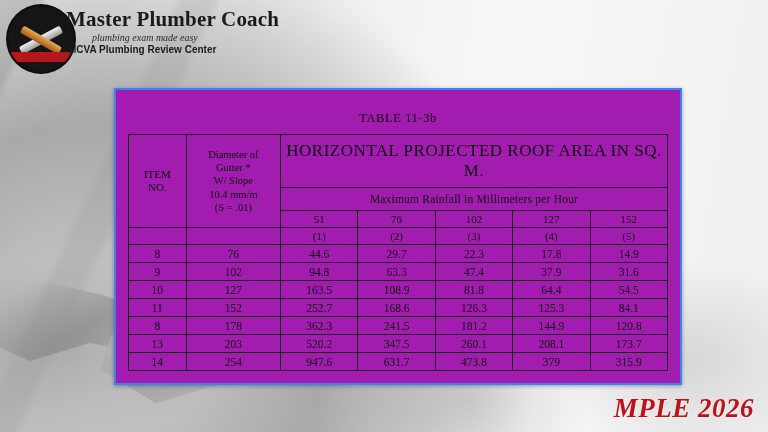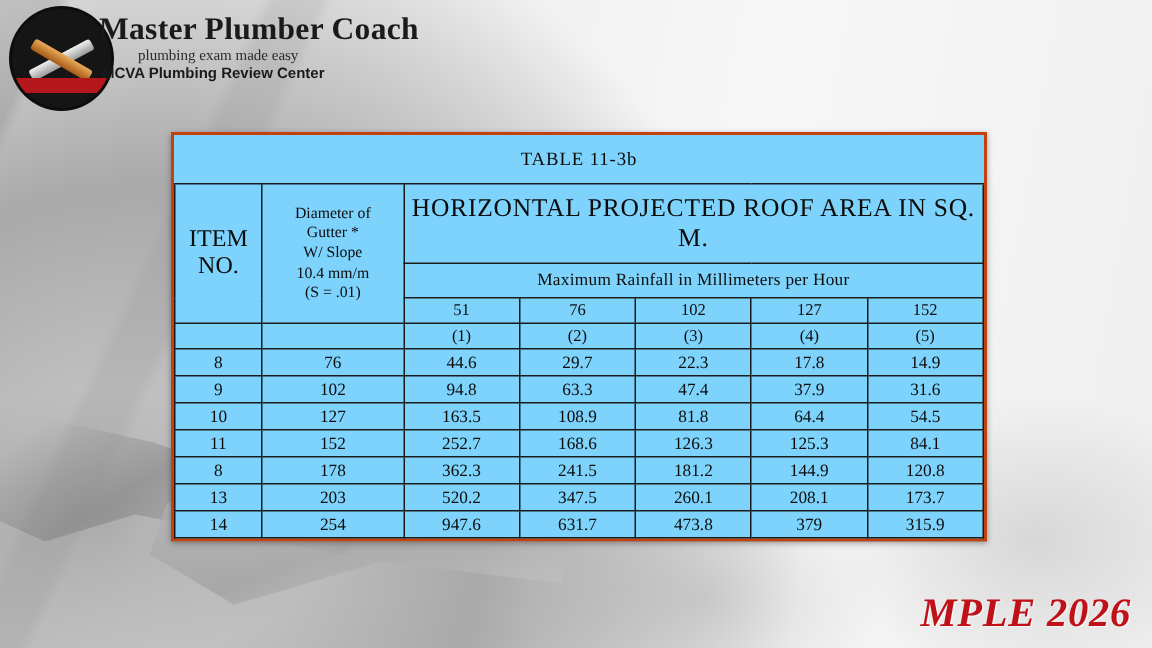--- a/index.html
+++ b/index.html
@@ -97,20 +97,21 @@
     font-weight: bold;
     font-size: 21px;
     color: #1a1a1a;
     letter-spacing: .2px;
     white-space: nowrap;
   }
   .logo-sub {
     position: absolute;
     left: 86px; top: 28px;
     font-family: "Liberation Serif", serif;
+    font-style: italic;
     font-size: 10px;
     color: #2a2a2a;
     white-space: nowrap;
   }
   .logo-sub2 {
     position: absolute;
     left: 62px; top: 40px;
     font-family: "Liberation Sans", sans-serif;
     font-weight: bold;
     font-size: 10px;
@@ -132,24 +133,24 @@
     letter-spacing: .5px;
     margin-top: 17px;
   }
 
   
   .table-card {
     position: absolute;
     left: 114px;
     top: 88px;
     width: 540px;
-    background: #7dd3fc;
-    border: 2px solid #c2410c;
+    background: #a21caf;
+    border: 2px solid #3b82f6;
     box-shadow: 0 1px 4px rgba(0,0,0,.35);
-    padding: 0;
+    padding: 12px;
   }
   table.tbl {
     border-collapse: collapse;
     width: 100%;
     font-family: "Liberation Serif", serif;
     color: #0c0c0c;
   }
   table.tbl td, table.tbl th {
     border: 1px solid #1b1b1b;
     padding: 1px 2px;
@@ -163,21 +164,21 @@
     font-weight: bold;
     font-size: 12.5px;
     letter-spacing: .6px;
     padding: 9px 0 8px 0 !important;
   }
   .no-left  { border-left: none !important; }
   .no-right { border-right: none !important; }
 
   .hdr-item {
     font-weight: bold;
-    font-size: 16px;
+    font-size: 11px;
     line-height: 1.15;
     width: 54px;
   }
   .hdr-dia {
     font-weight: bold;
     font-size: 10.5px;
     line-height: 1.25;
     width: 92px;
     padding: 3px 2px !important;
   }

